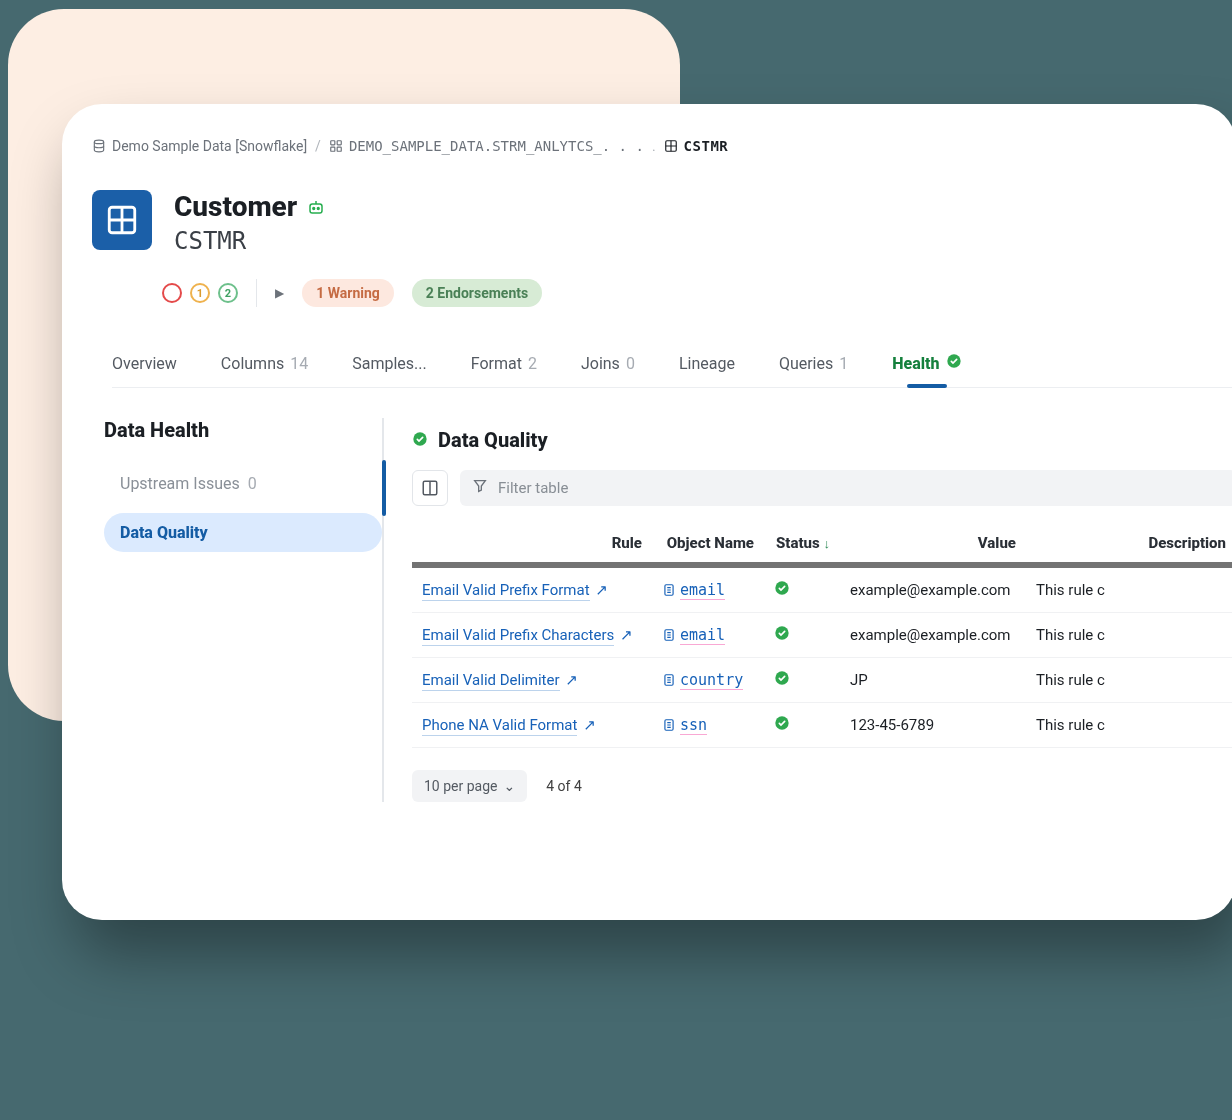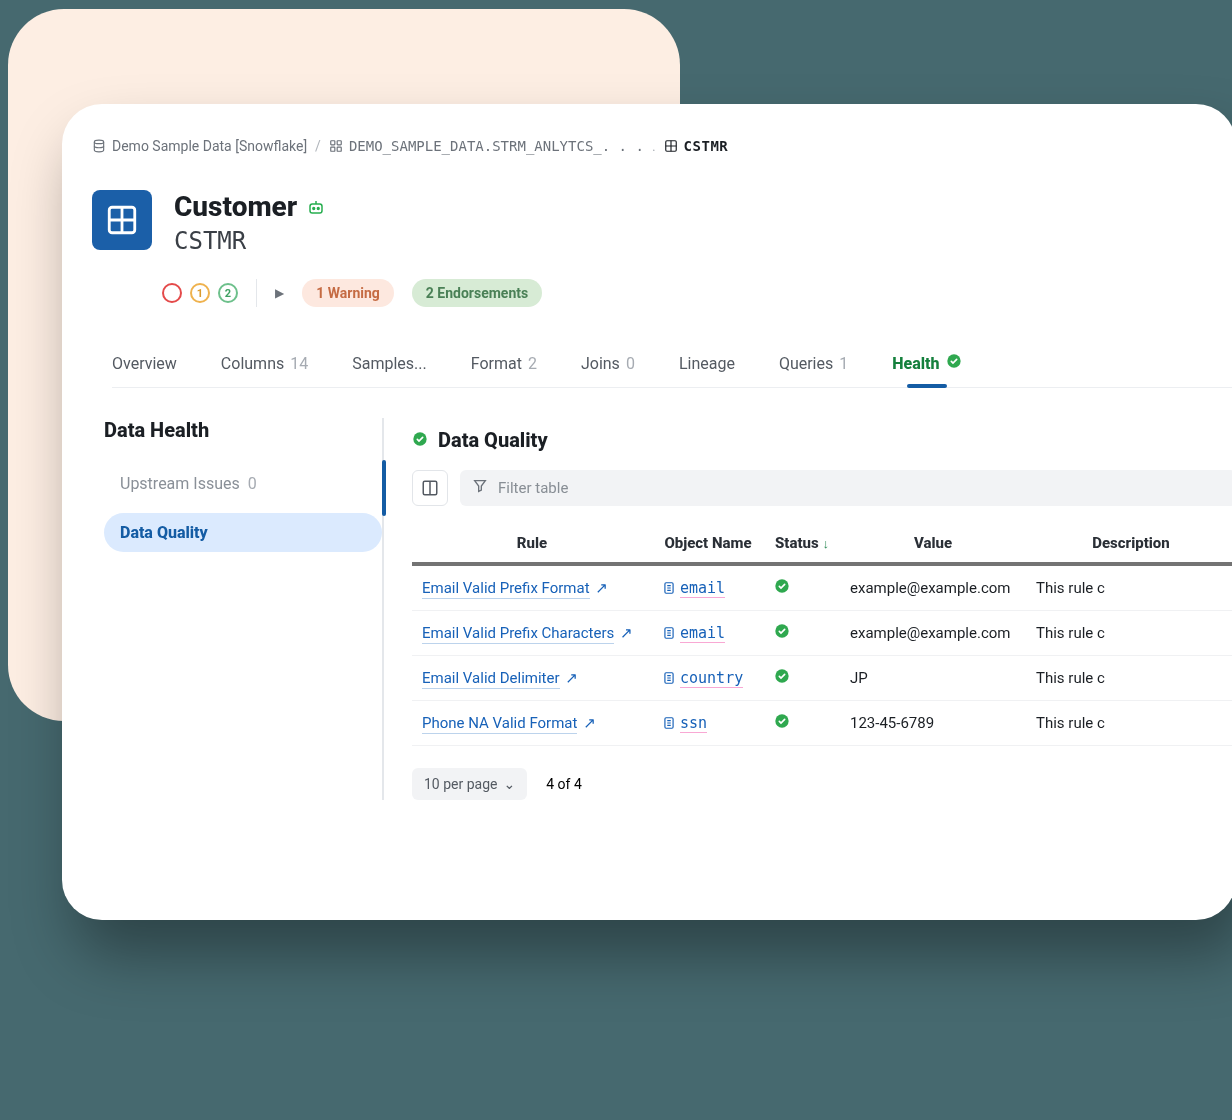--- a/index.html
+++ b/index.html
@@ -45,31 +45,31 @@
   .side-item.active { background:#dbeafe; color:#145ca4; font-weight:800; }
   .main { flex:1; border-left:2px solid #e4e7eb; position:relative; padding-left:28px; min-width:0; }
   .main .accent { position:absolute; left:-2px; top:42px; width:4px; height:56px; background:#145ca4; border-radius:2px; }
   .panel-title { display:flex; align-items:center; gap:10px; font-size:20px; font-weight:800; margin-top:10px; }
   .toolbar { display:flex; align-items:center; gap:12px; margin-top:18px; }
   .btn-square { width:36px; height:36px; border:1px solid #e2e5e9; border-radius:6px; display:flex; align-items:center; justify-content:center; background:#fff; }
   .btn-square svg { width:18px; height:18px; stroke:#545a62; }
   .filter-box { flex:1; height:36px; background:#f2f3f5; border-radius:6px; display:flex; align-items:center; gap:10px; padding:0 12px; color:#888e95; font-size:15px; }
   .filter-box svg { width:16px; height:16px; stroke:#6c727a; }
   table { width:100%; border-collapse:collapse; margin-top:18px; font-size:15px; table-layout:fixed; }
-  th { text-align:center; font-weight:800; color:#2a2f36; padding:10px 10px; border-bottom:4px solid #737373; white-space:nowrap; }
+  th { text-align:right; font-weight:800; color:#2a2f36; padding:10px 10px; border-bottom:6px solid #737373; white-space:nowrap; }
   td { padding:12px 10px; border-bottom:1px solid #f0f1f3; white-space:nowrap; overflow:hidden; text-overflow:ellipsis; }
   .link { color:#1761b8; border-bottom:1px solid #bcd3ec; padding-bottom:1px; }
   .mono-link { font-family:ui-monospace,Menlo,Consolas,monospace; color:#1761b8; border-bottom:1px solid #f9a8d4; }
   .ext-icon { color:#1761b8; margin-left:2px; }
   .col-icon svg { width:14px; height:14px; stroke:#1761b8; vertical-align:-2px; margin-right:4px; }
   .status-dot svg{ width:16px; height:16px; }
   .sort-down { color:#2e8b57; font-size:13px; }
   .pager { display:flex; align-items:center; gap:19px; margin-top:22px; }
   .pager-btn { background:#f2f3f5; border-radius:6px; padding:8px 12px; font-size:14px; color:#545a62; display:inline-flex; align-items:center; gap:6px; }
-  .pager .count { color:#000000; font-size:14px; }
+  .pager .count { color:#404040; font-size:14px; }
 </style>
 </head>
 <body>
 
 <div class="stage">
   <div class="bg-peach"></div>
   <div class="card">
     <div class="inner">
 
       <div class="crumbs">

